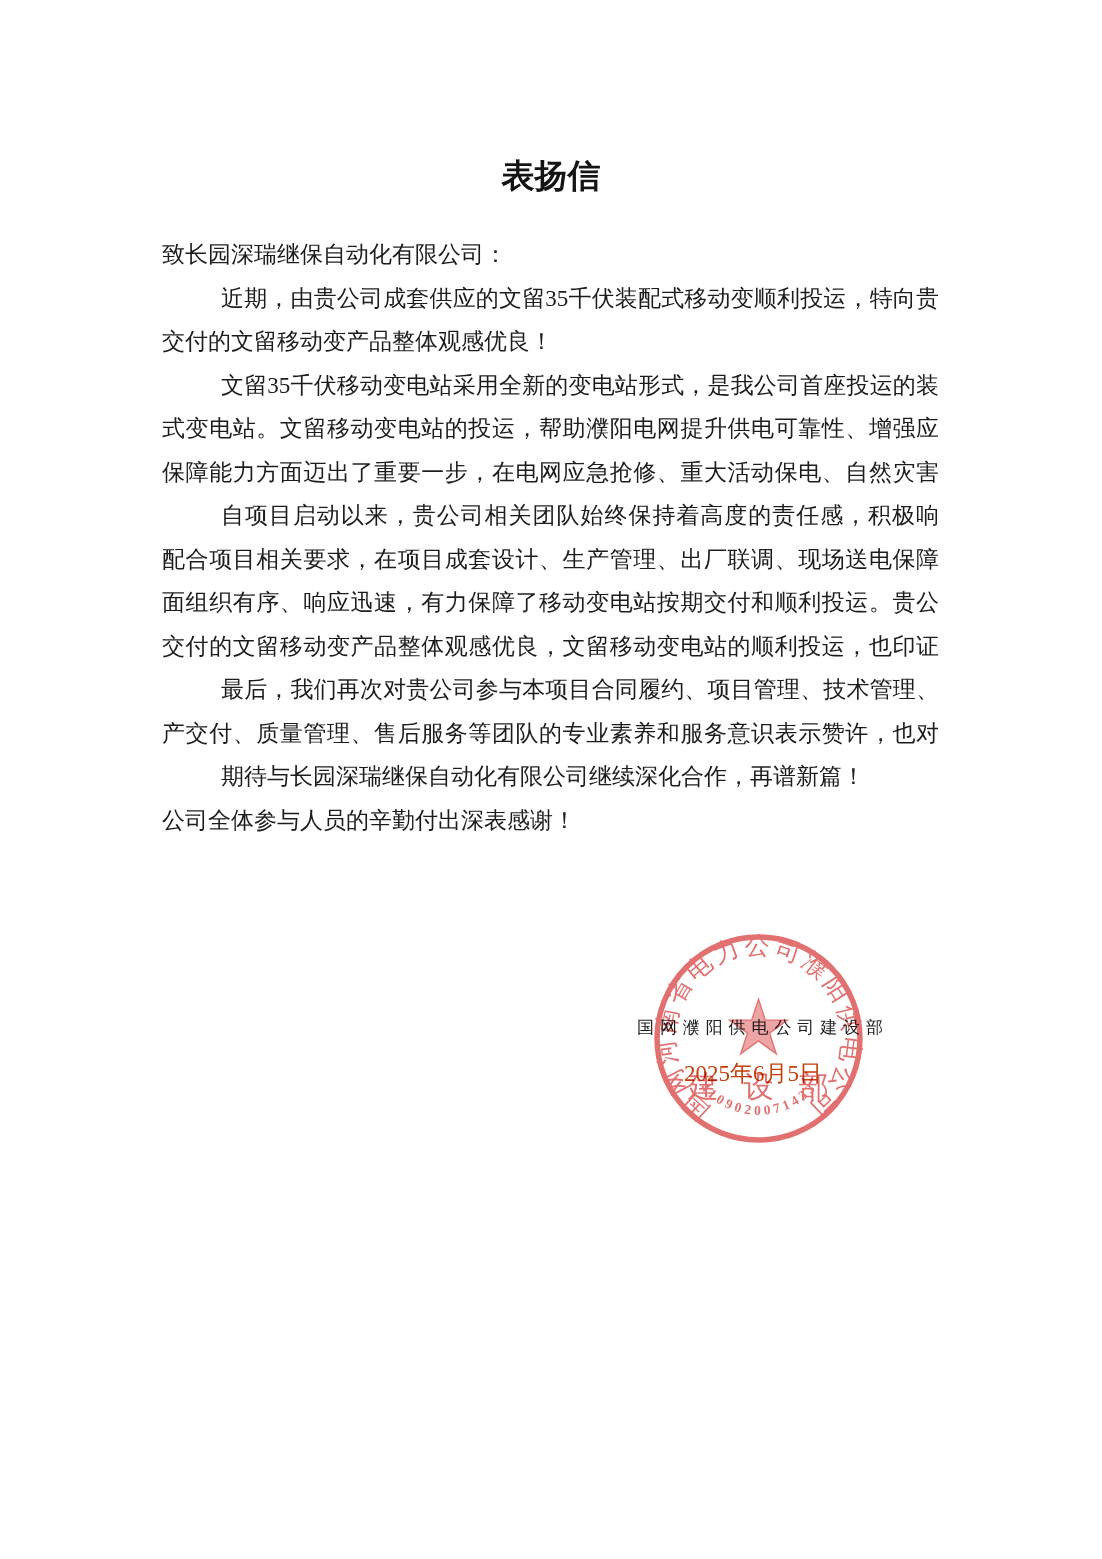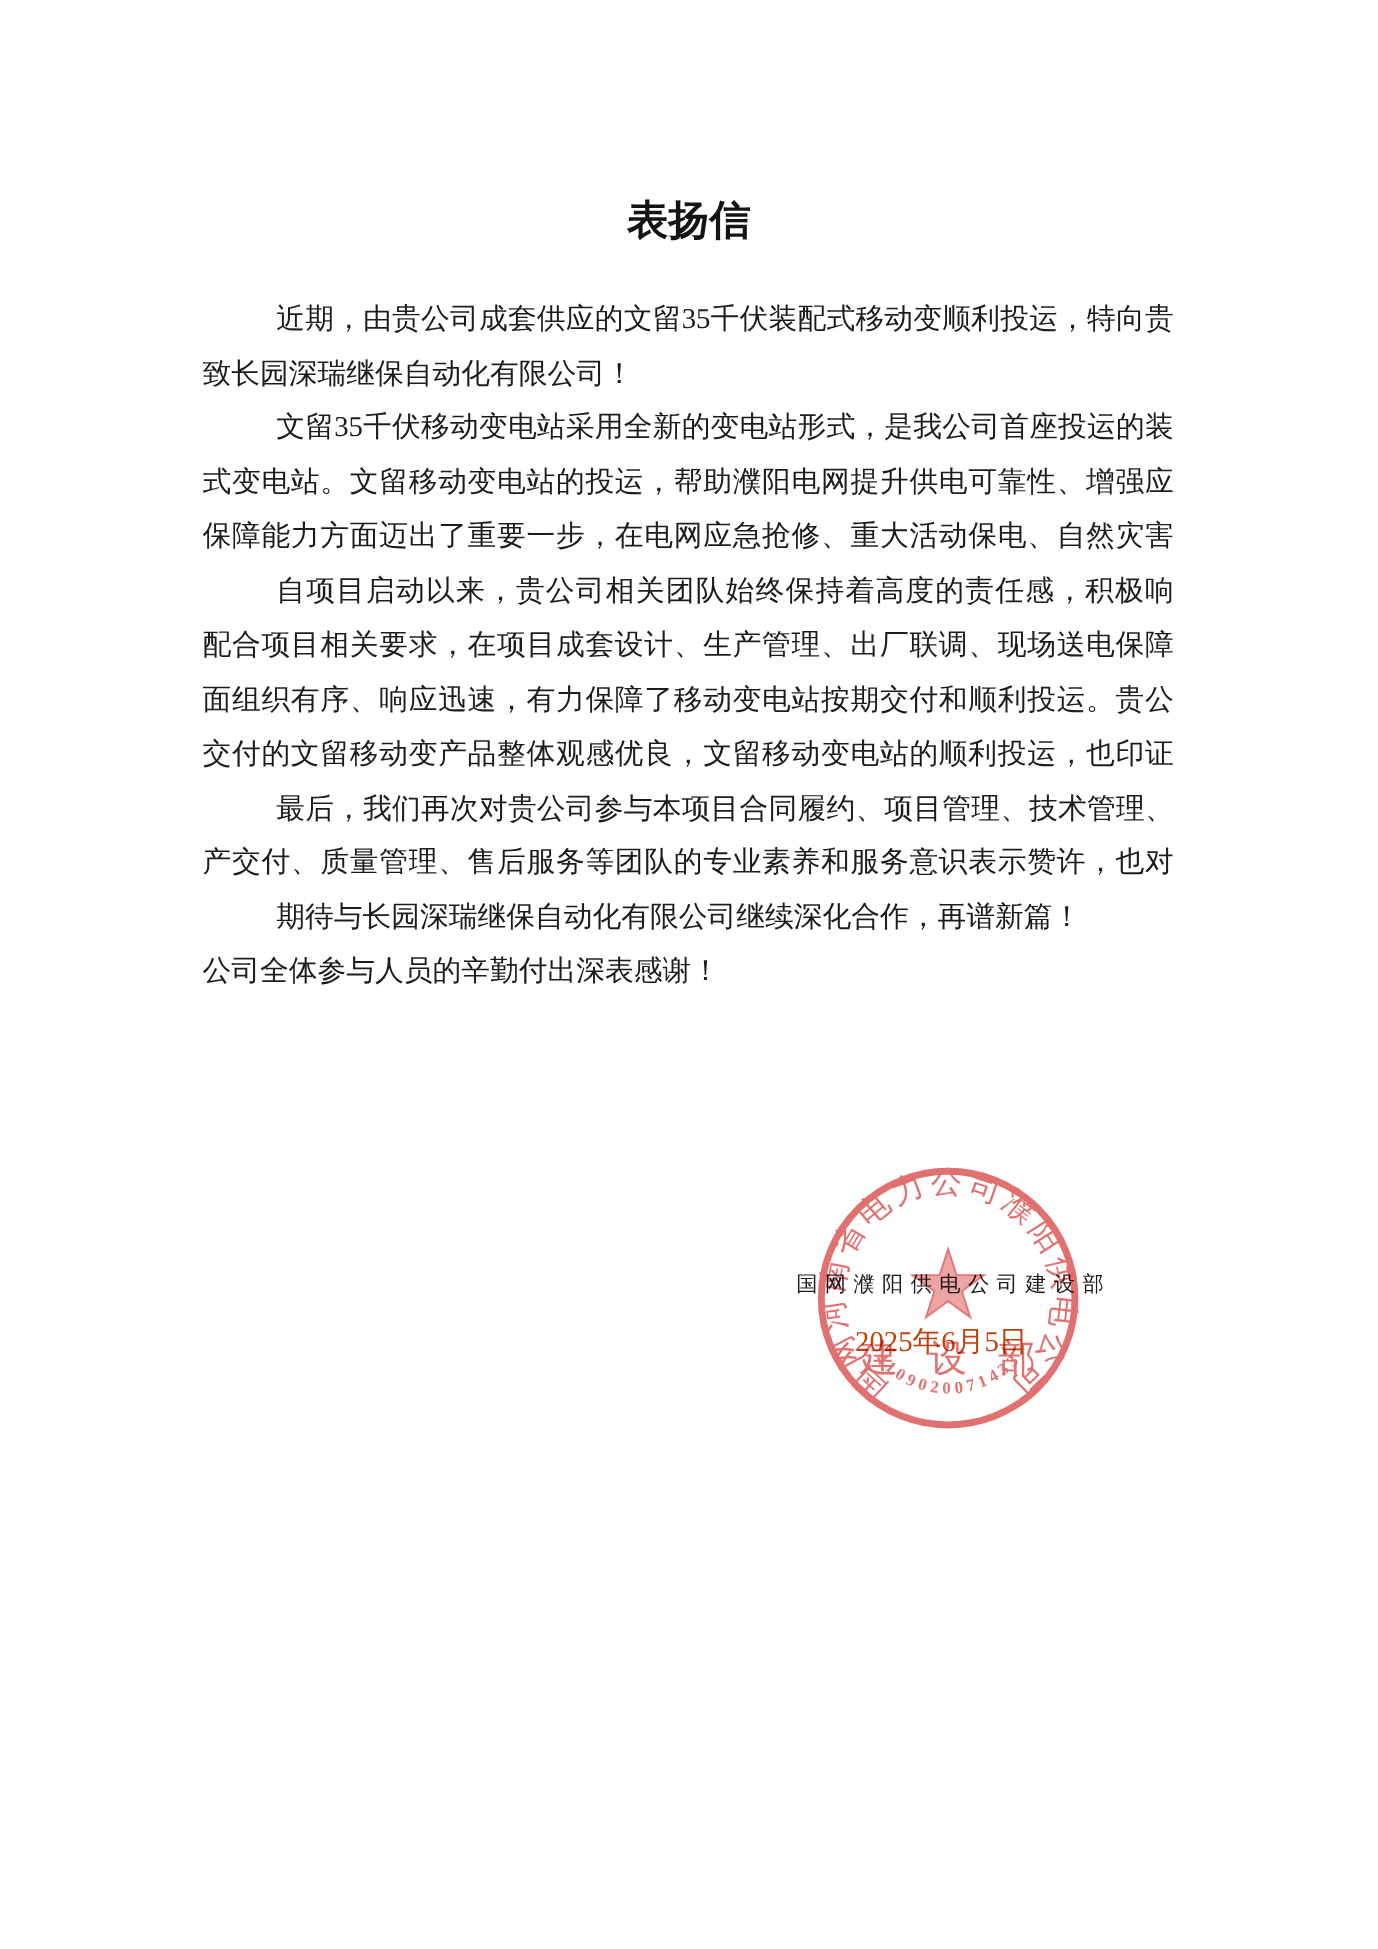--- a/index.html
+++ b/index.html
@@ -72,22 +72,23 @@
   .seal text{ font-family:"Liberation Serif","DejaVu Serif",serif; }
 </style>
 </head>
 <body>
 
 <div class="page">
 
   <h1 class="title">表扬信</h1>
 
   <div class="body-block" id="paragraphs">
+      <div class="line end">致长园深瑞继保自动化有限公司：</div>
       <div class="line fill indent">近期，由贵公司成套供应的文留35千伏装配式移动变顺利投运，特向贵公</div>
-      <div class="line end">致长园深瑞继保自动化有限公司！</div>
+      <div class="line end">交付的文留移动变产品整体观感优良！</div>
       <div class="line fill indent">文留35千伏移动变电站采用全新的变电站形式，是我公司首座投运的装配</div>
       <div class="line fill">式变电站。文留移动变电站的投运，帮助濮阳电网提升供电可靠性、增强应急</div>
       <div class="line fill">保障能力方面迈出了重要一步，在电网应急抢修、重大活动保电、自然灾害救</div>
       <div class="line fill indent">自项目启动以来，贵公司相关团队始终保持着高度的责任感，积极响应、</div>
       <div class="line fill">配合项目相关要求，在项目成套设计、生产管理、出厂联调、现场送电保障方</div>
       <div class="line fill">面组织有序、响应迅速，有力保障了移动变电站按期交付和顺利投运。贵公司</div>
       <div class="line fill">交付的文留移动变产品整体观感优良，文留移动变电站的顺利投运，也印证了</div>
       <div class="line fill indent">最后，我们再次对贵公司参与本项目合同履约、项目管理、技术管理、生</div>
       <div class="line fill">产交付、质量管理、售后服务等团队的专业素养和服务意识表示赞许，也对贵</div>
       <div class="line end indent">期待与长园深瑞继保自动化有限公司继续深化合作，再谱新篇！</div>

